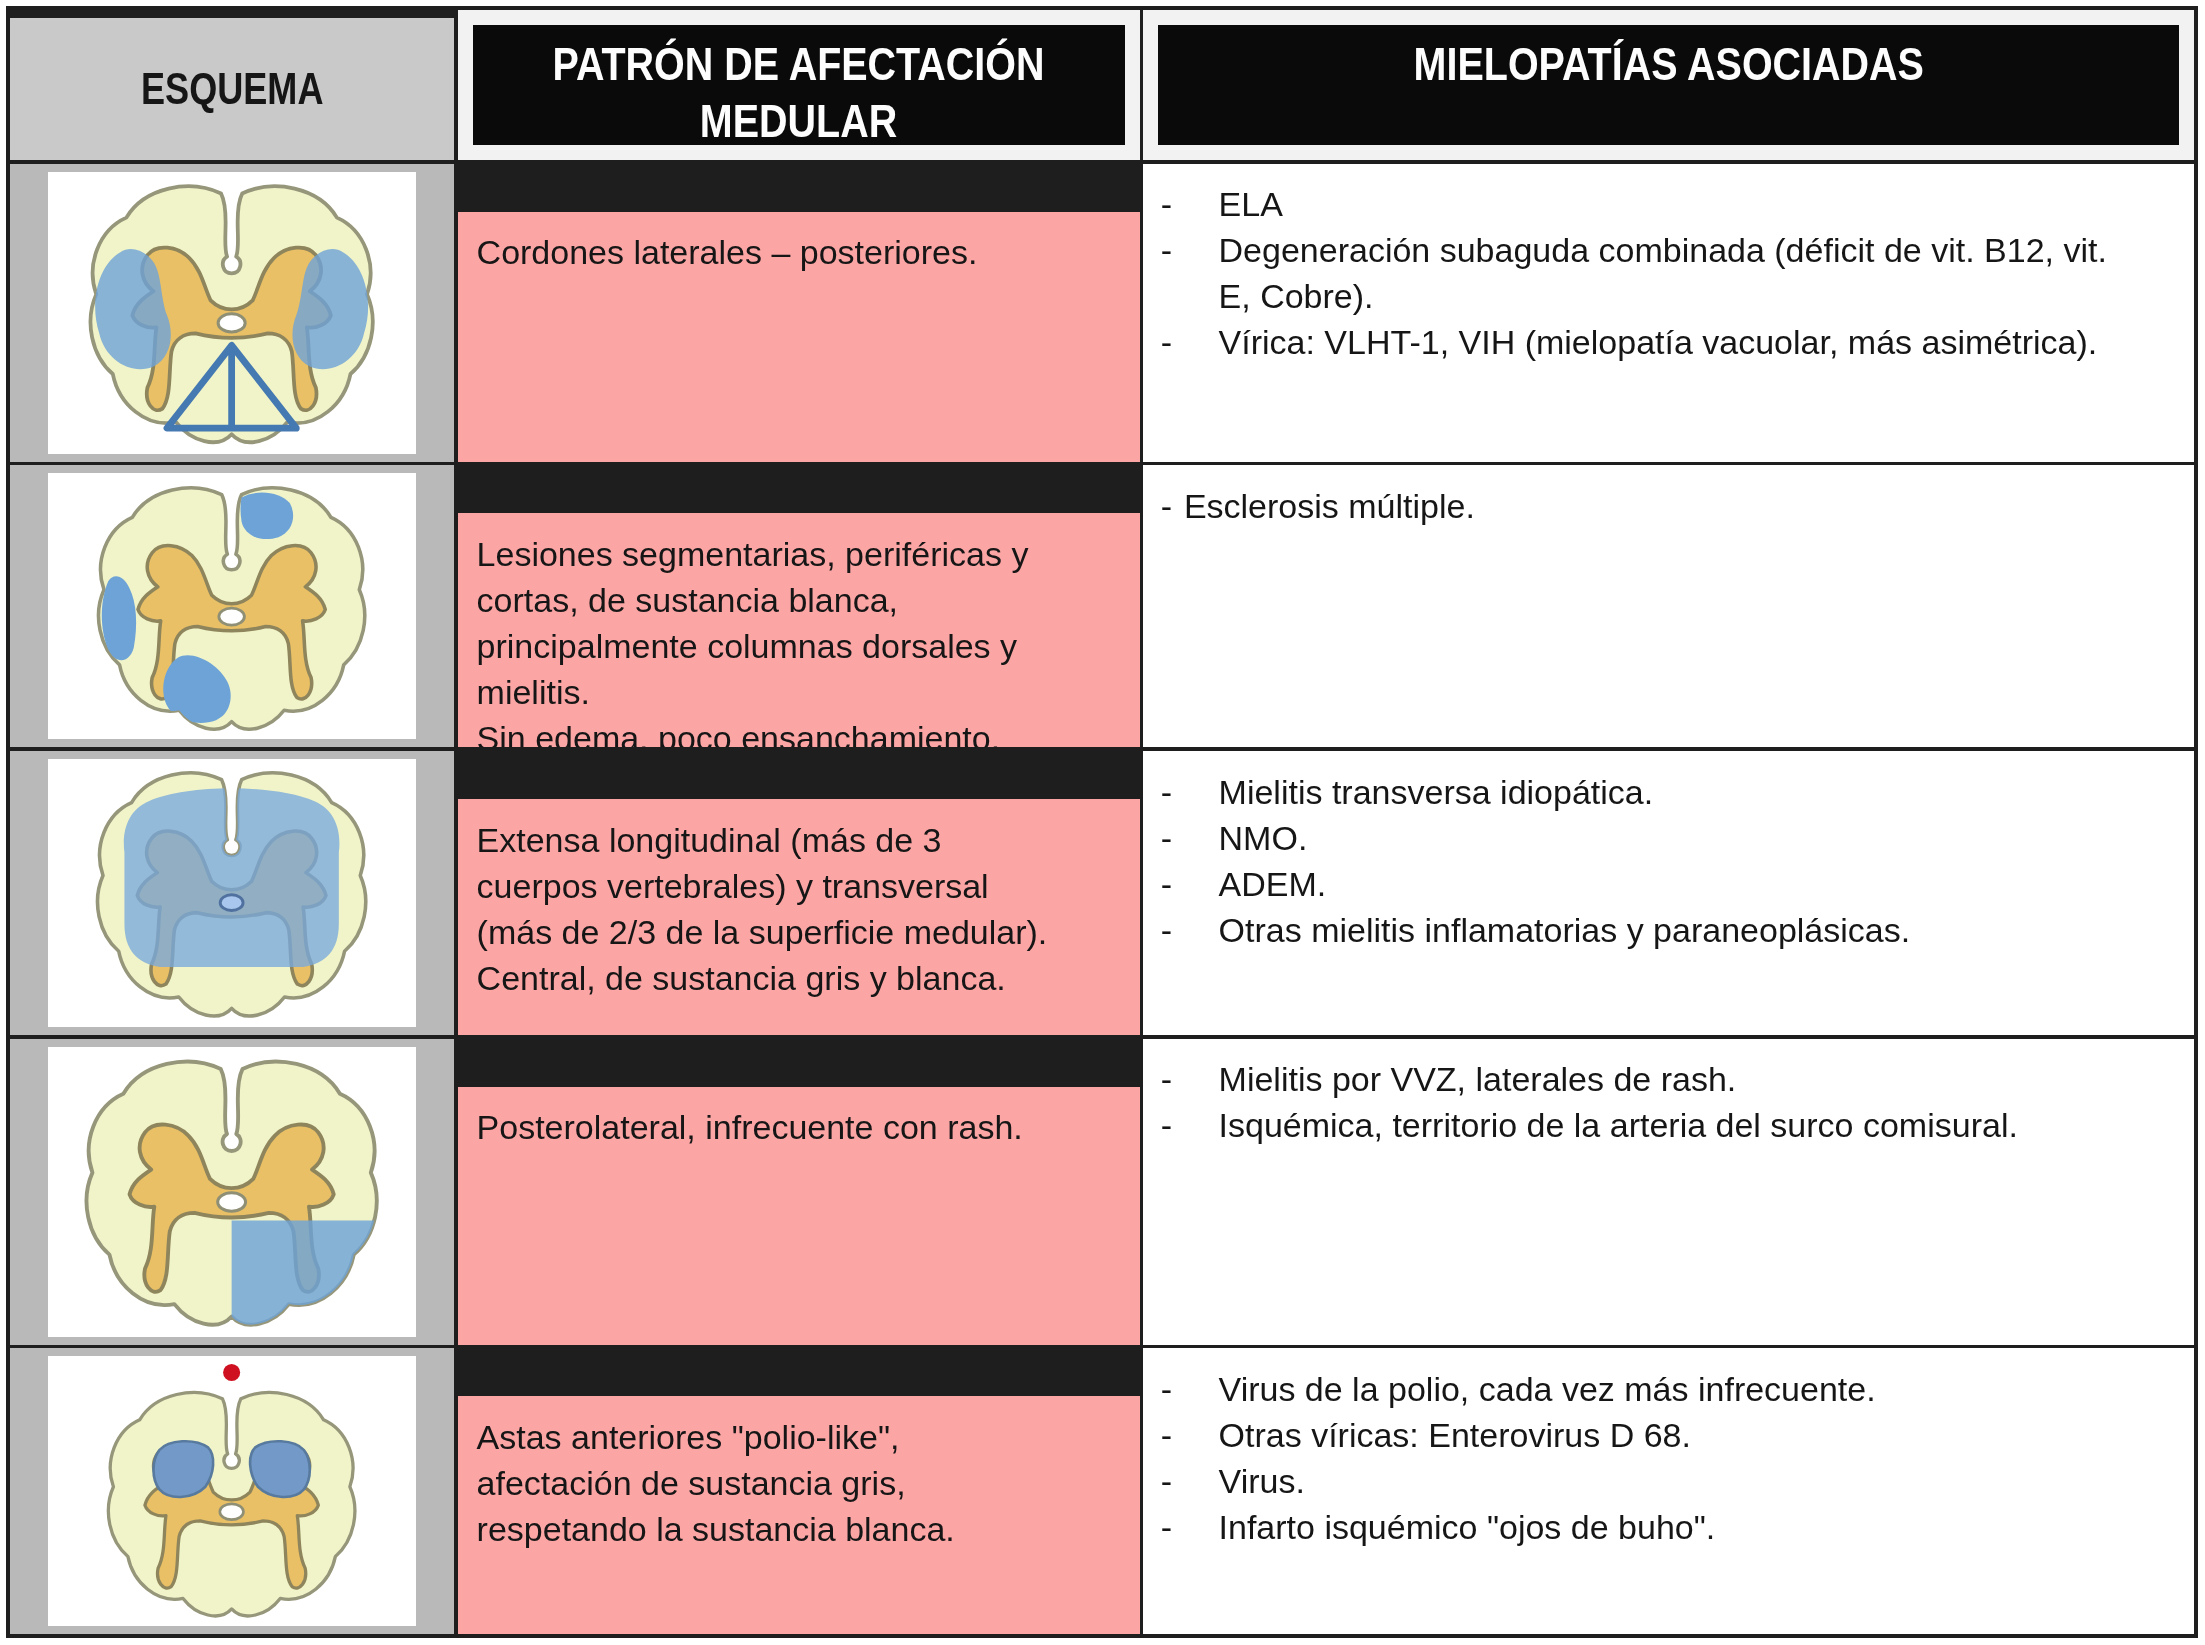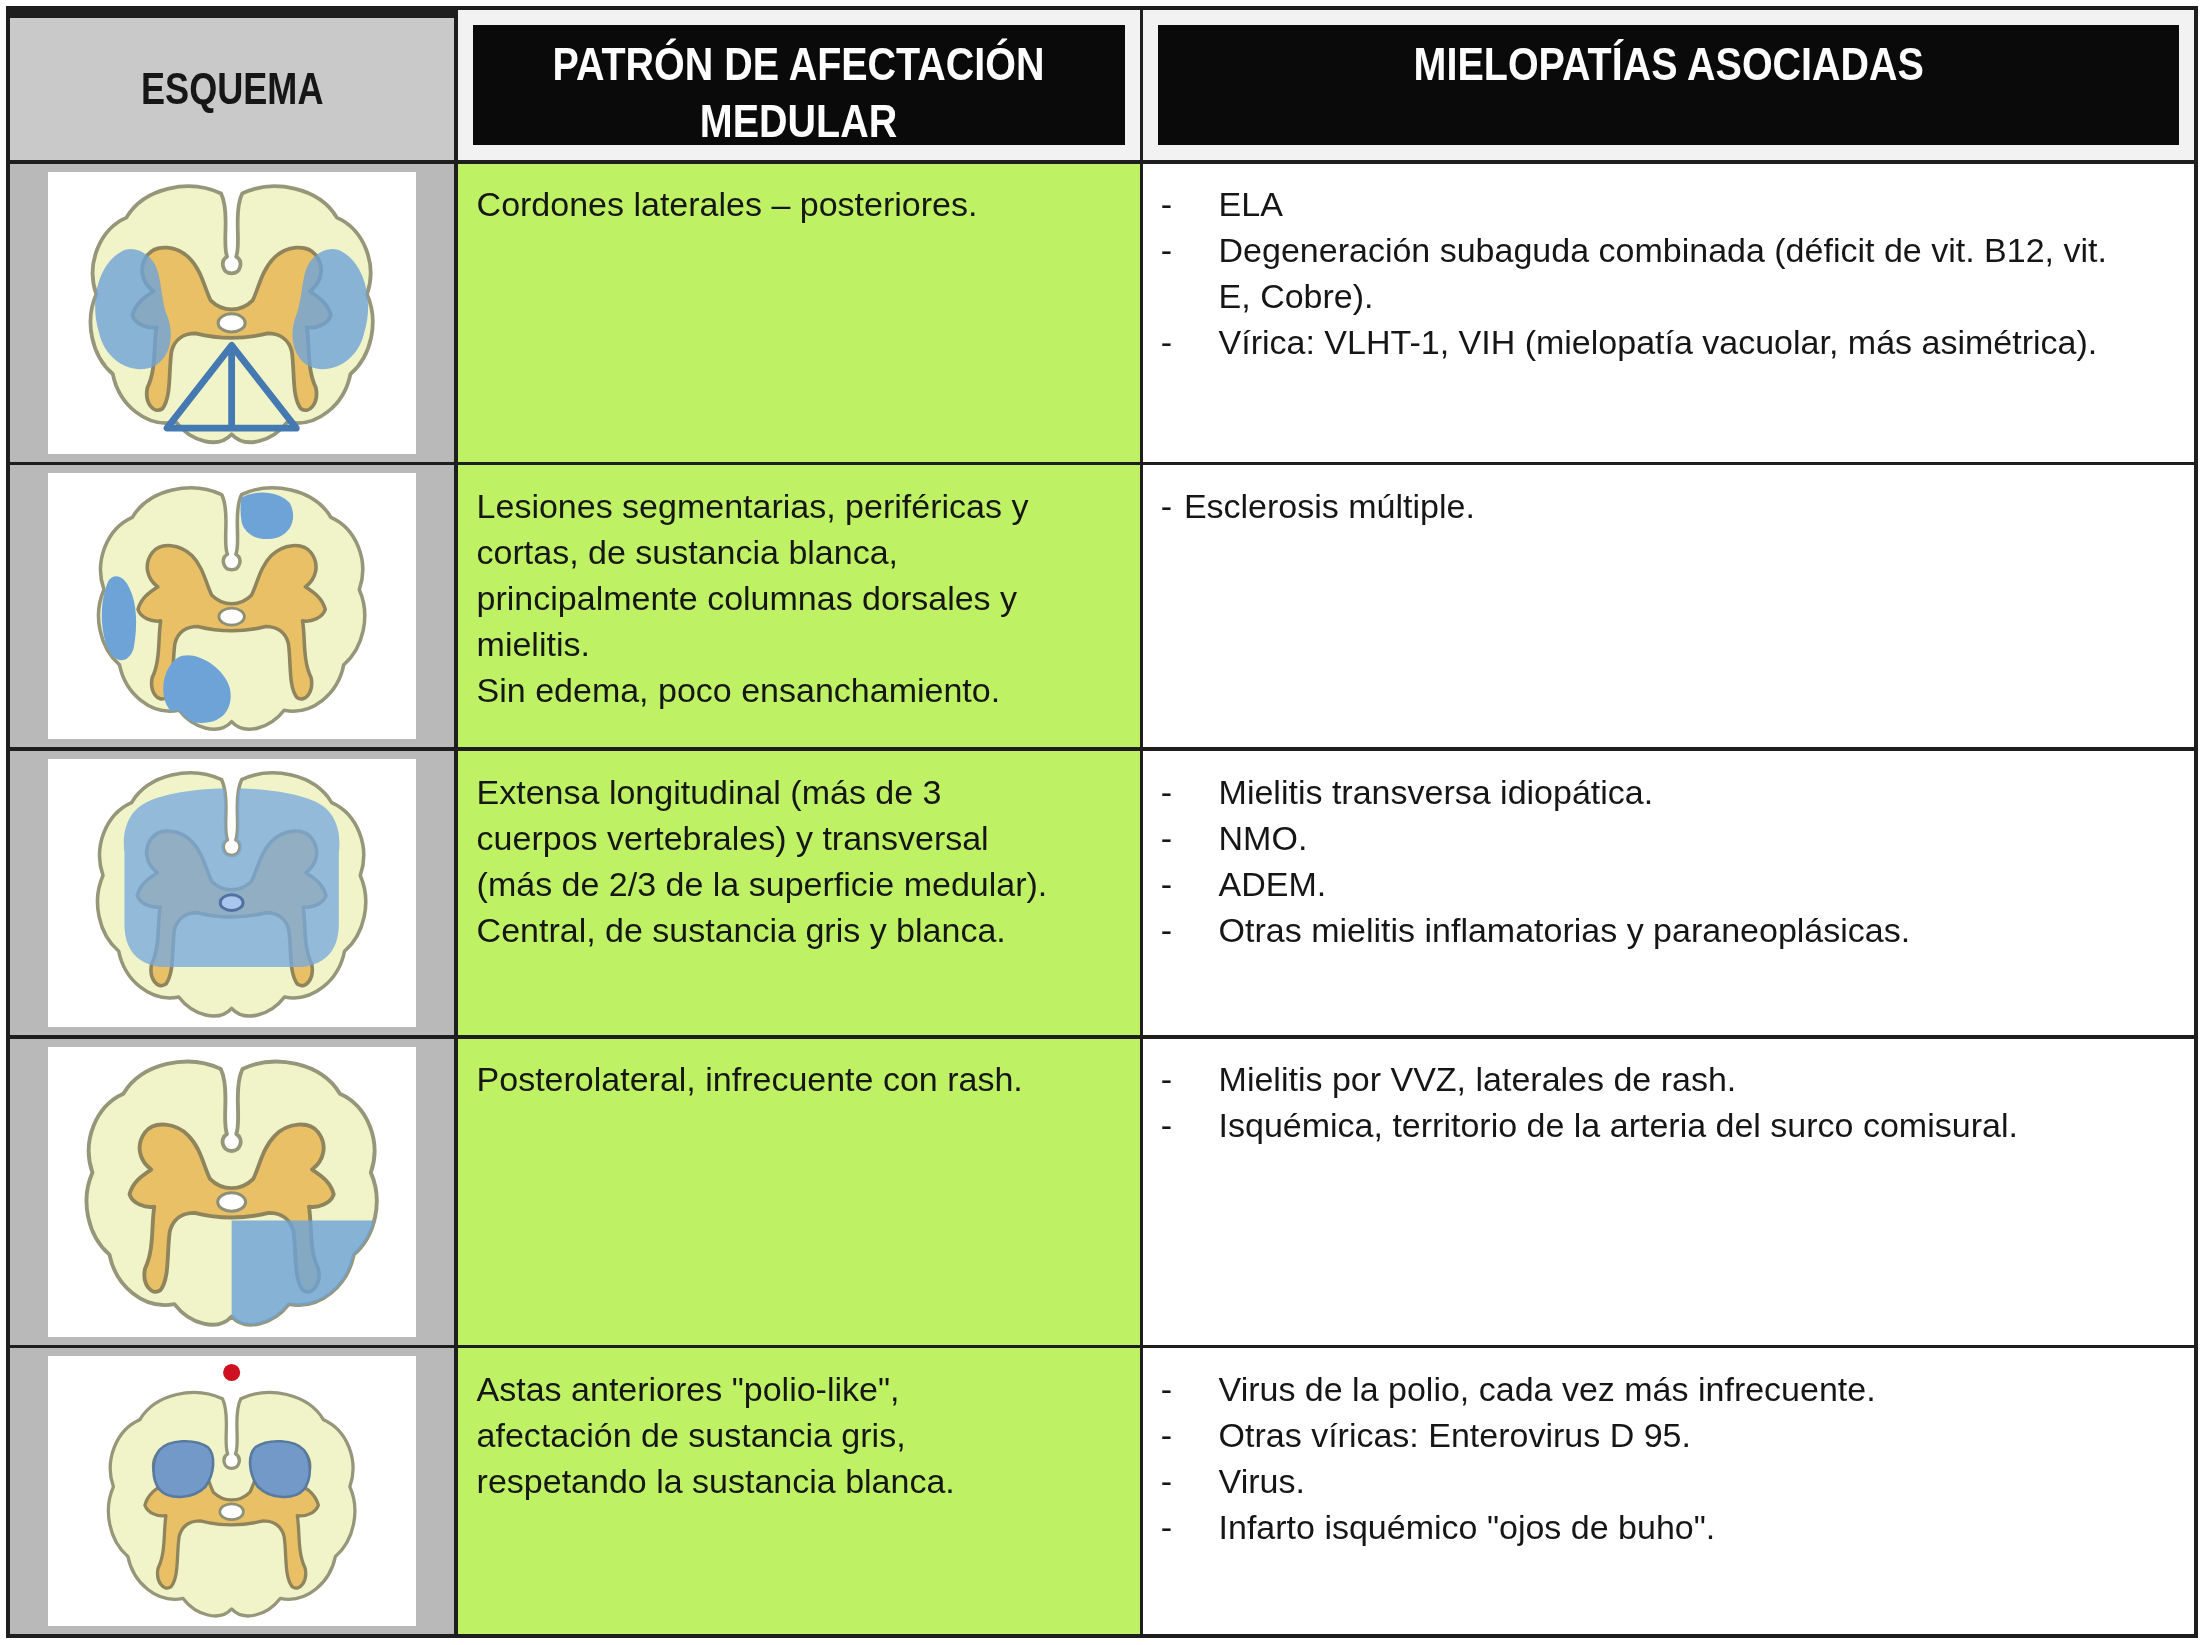--- a/index.html
+++ b/index.html
@@ -16,21 +16,21 @@
   .h-esquema{background:#c9c9c9;display:flex;align-items:center;justify-content:center;margin-top:8px;}
   .h-esquema .t{font-weight:bold;font-size:44px;letter-spacing:0px;transform:scaleX(.82);white-space:nowrap;}
   .h-dark{background:#f2f2f2;display:flex;padding:15px;}
   .h-dark .blackbox{flex:1;background:#0a0a0a;color:#fdfdfd;display:flex;align-items:flex-start;justify-content:center;}
   .h-dark .t{font-weight:bold;font-size:47px;line-height:57px;text-align:center;transform:scaleX(.84);margin-top:10.3px;}
   .h-patron .t{max-width:601px;}
   
   .c-diagram{background:#b9b9b9;display:flex;align-items:center;justify-content:center;}
   .card{background:#ffffff;width:368px;height:calc(100% - 16px);display:flex;align-items:center;justify-content:center;}
   .card svg{width:96%;height:96%;}
-  .c-text{background:#bef264;padding:17.6px 16px 0 19px;}
+  .c-text{background:#fca5a5;padding:17.6px 16px 0 19px;margin-top:48px;}
   .pattern{font-size:34px;line-height:46px;white-space:pre-line;}
   .c-assoc{background:#ffffff;padding:17.6px 13px 0 10.3px;}
   ul.assoc{list-style:none;margin:0;padding:0;font-size:34px;line-height:46px;}
   ul.assoc li{display:flex;align-items:flex-start;}
   ul.assoc.tabbed .dash{width:65px;flex:0 0 65px;padding-left:7.3px;box-sizing:border-box;}
   ul.assoc.inline .dash{width:auto;flex:0 0 auto;margin-right:11.7px;padding-left:7.3px;}
   ul.assoc .txt{flex:1;white-space:pre-line;}
   .defs-hidden{position:absolute;width:0;height:0;overflow:hidden;}
 </style>
 </head>
@@ -212,21 +212,21 @@
 respetando la sustancia blanca.</div>
   </div>
   <div class="cell c-assoc">
     <ul class="assoc tabbed">
         <li>
           <span class="dash">-</span>
           <span class="txt">Virus de la polio, cada vez más infrecuente.</span>
         </li>
         <li>
           <span class="dash">-</span>
-          <span class="txt">Otras víricas: Enterovirus D 95.</span>
+          <span class="txt">Otras víricas: Enterovirus D 68.</span>
         </li>
         <li>
           <span class="dash">-</span>
           <span class="txt">Virus.</span>
         </li>
         <li>
           <span class="dash">-</span>
           <span class="txt">Infarto isquémico "ojos de buho".</span>
         </li>
       </ul>

